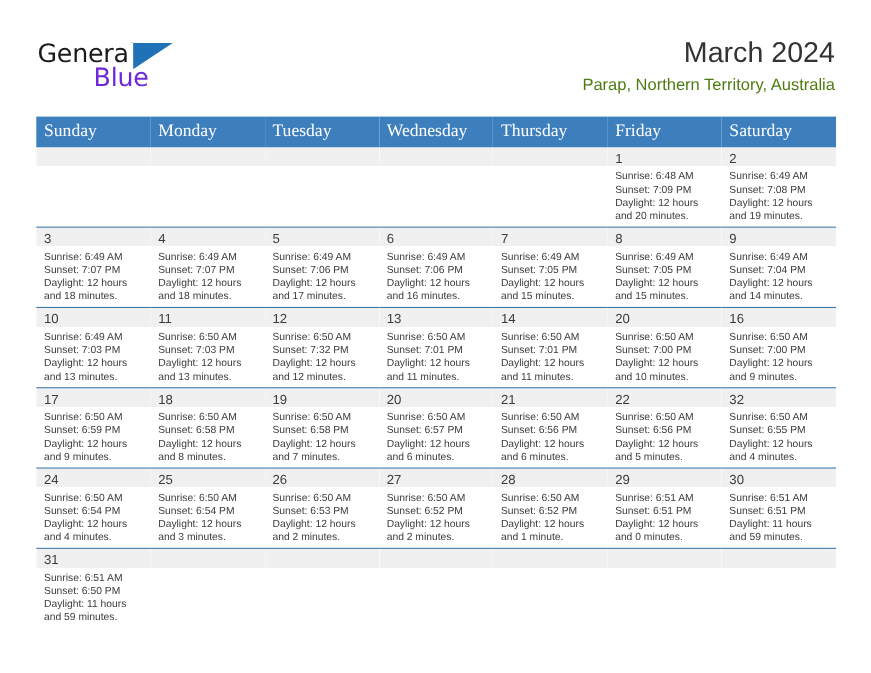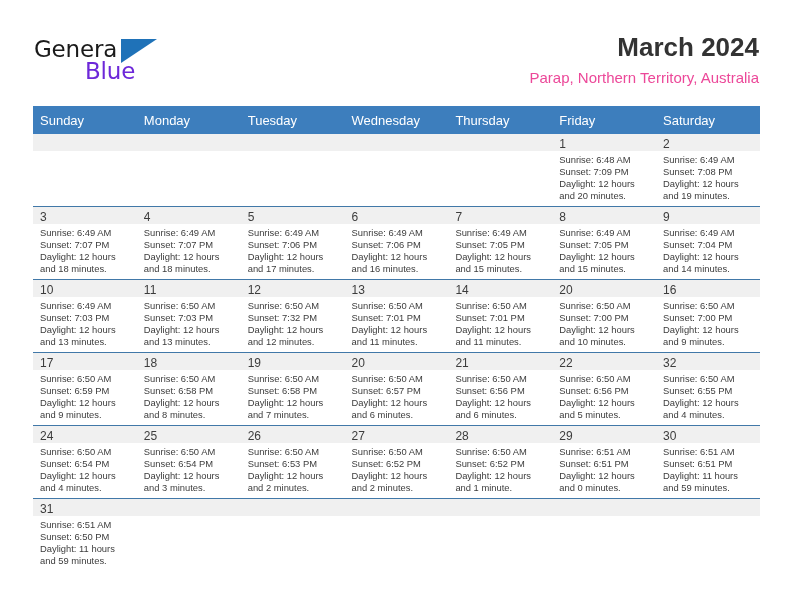--- a/index.html
+++ b/index.html
@@ -78,51 +78,51 @@
     position: absolute;
     right: 0;
     top: 0;
     text-align: right;
   }
   .month-title {
     font-size: 26px;
     color: #333333;
     line-height: 34px;
     white-space: nowrap;
-    font-weight: bold;
   }
   .location-title {
     font-size: 15px;
-    color: #ec4899;
+    color: #4d7c0f;
     line-height: 22px;
     margin-top: 3px;
     white-space: nowrap;
   }
 
   
   .calendar {
     position: absolute;
     left: 33px;
     top: 106px;
     width: 727px;
   }
   .cal-table {
     width: 727px;
     border-collapse: collapse;
     table-layout: fixed;
   }
   .cal-table th {
     background: #3d7ebd;
     color: #ffffff;
-    font-size: 13px;
+    font-size: 16px;
     font-weight: normal;
     text-align: left;
     padding: 5px 0 5px 7px;
     height: 18px;
     border: none;
+    font-family: Liberation Serif, serif;
   }
   .cal-table td {
     vertical-align: top;
     padding: 0;
     border: none;
     border-top: 1px solid #4178a8;
     height: 72px;
     width: 103.85px;
     overflow: hidden;
   }

